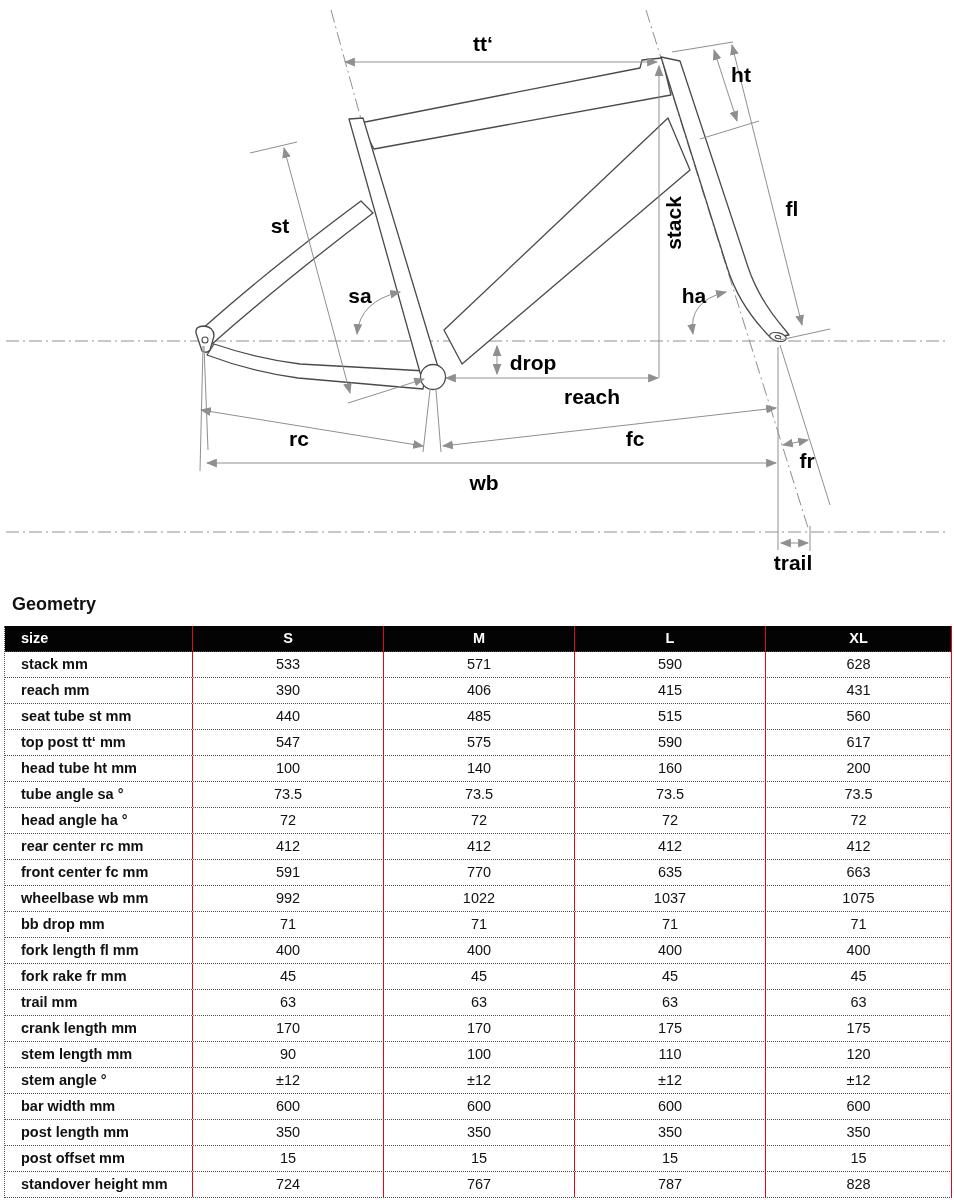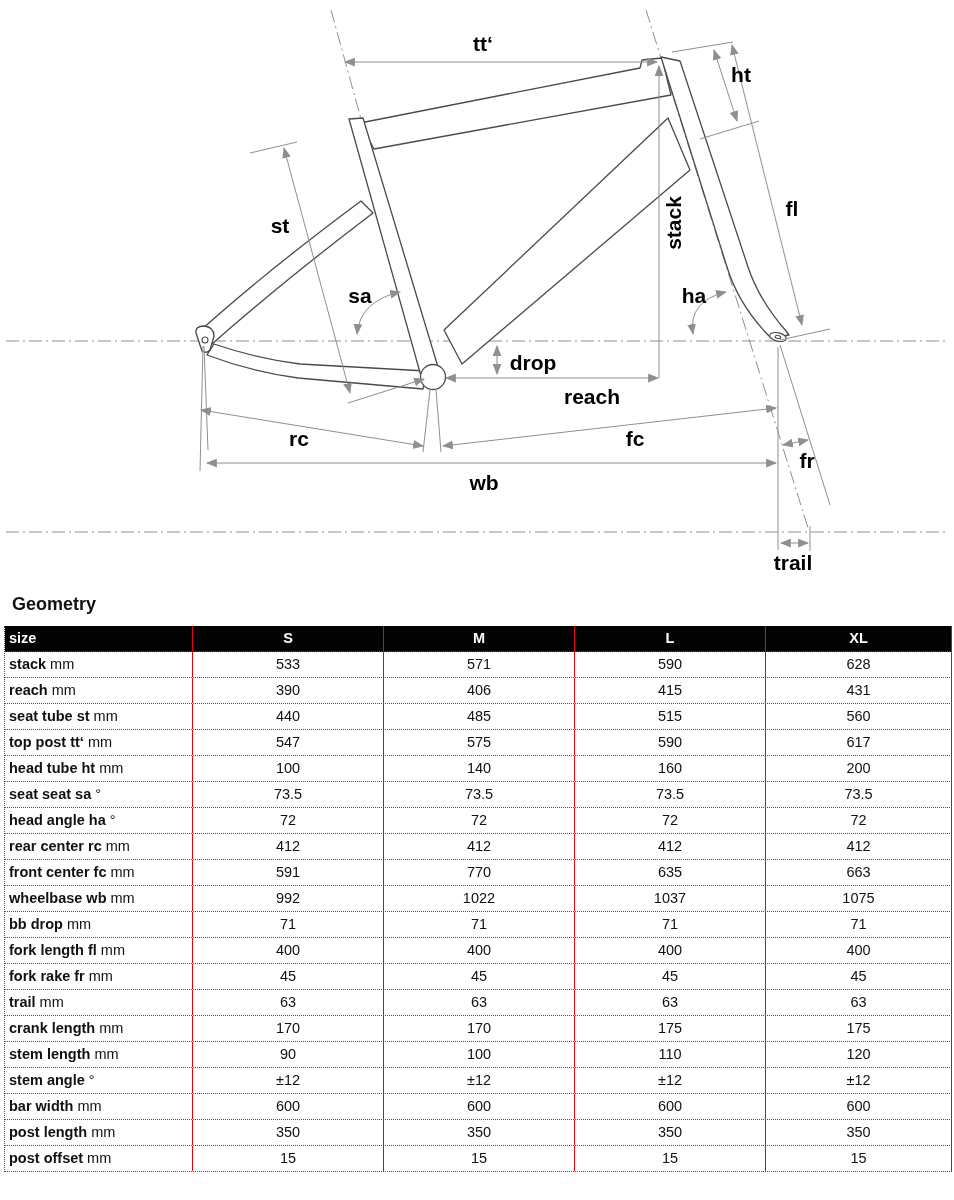--- a/index.html
+++ b/index.html
@@ -17,25 +17,25 @@
   
   .section-title { font-size:18px; font-weight:bold; margin:9px 0 11px 12px; }
 
   
   .geo-table { margin-left:4px; width:947px; border-left:1px dotted #4d4d4d; }
   .grow { display:grid; grid-template-columns:187px 191px 191px 191px 187px;
           height:26px; line-height:25px; box-sizing:border-box;
           border-bottom:1px dotted #4d4d4d; font-size:14.5px; }
   .grow > div { box-sizing:border-box; }
   .ghead { background:#030303; color:#fff; font-weight:bold; border-bottom:1px dotted #4d4d4d; }
-  .cell-label { padding-left:4px; text-align:left; white-space:nowrap; }
+  .cell-label { padding-left:16px; text-align:left; white-space:nowrap; }
   .cell-val { text-align:center; border-left:1px solid var(--red); }
   .cell-val.last { border-right:1px solid var(--red); }
   .bl { font-weight:bold; }
-  .ul { font-weight:normal; margin-left:4px; }
+  .ul { font-weight:bold; margin-left:4px; }
 </style>
 </head>
 <body>
 
 <svg id="frame-diagram" width="954" height="585" viewBox="0 0 954 585" xmlns="http://www.w3.org/2000/svg">
   <defs>
     <marker id="arr" viewBox="0 0 10 8" refX="9" refY="4" markerWidth="11" markerHeight="9" orient="auto-start-reverse">
       <path d="M0,0 L10,4 L0,8 z" fill="#8f8f8f"></path>
     </marker>
   </defs>
@@ -151,21 +151,21 @@
         <div class="cell-val last">617</div>
       </div>
       <div class="grow">
         <div class="cell-label"><span class="bl">head tube ht</span><span class="ul">mm</span></div>
         <div class="cell-val">100</div>
         <div class="cell-val">140</div>
         <div class="cell-val">160</div>
         <div class="cell-val last">200</div>
       </div>
       <div class="grow">
-        <div class="cell-label"><span class="bl">seat seat sa</span><span class="ul">°</span></div>
+        <div class="cell-label"><span class="bl">tube angle sa</span><span class="ul">°</span></div>
         <div class="cell-val">73.5</div>
         <div class="cell-val">73.5</div>
         <div class="cell-val">73.5</div>
         <div class="cell-val last">73.5</div>
       </div>
       <div class="grow">
         <div class="cell-label"><span class="bl">head angle ha</span><span class="ul">°</span></div>
         <div class="cell-val">72</div>
         <div class="cell-val">72</div>
         <div class="cell-val">72</div>
@@ -255,14 +255,21 @@
         <div class="cell-val">350</div>
         <div class="cell-val last">350</div>
       </div>
       <div class="grow">
         <div class="cell-label"><span class="bl">post offset</span><span class="ul">mm</span></div>
         <div class="cell-val">15</div>
         <div class="cell-val">15</div>
         <div class="cell-val">15</div>
         <div class="cell-val last">15</div>
       </div>
+      <div class="grow">
+        <div class="cell-label"><span class="bl">standover height</span><span class="ul">mm</span></div>
+        <div class="cell-val">724</div>
+        <div class="cell-val">767</div>
+        <div class="cell-val">787</div>
+        <div class="cell-val last">828</div>
+      </div>
     </div>
 </div>
 
 </body></html>

